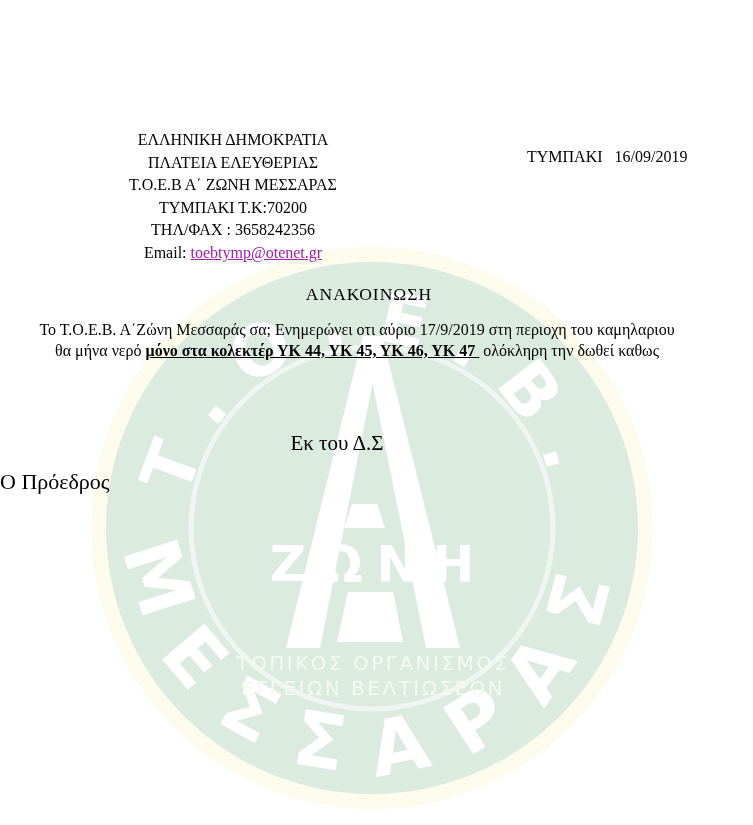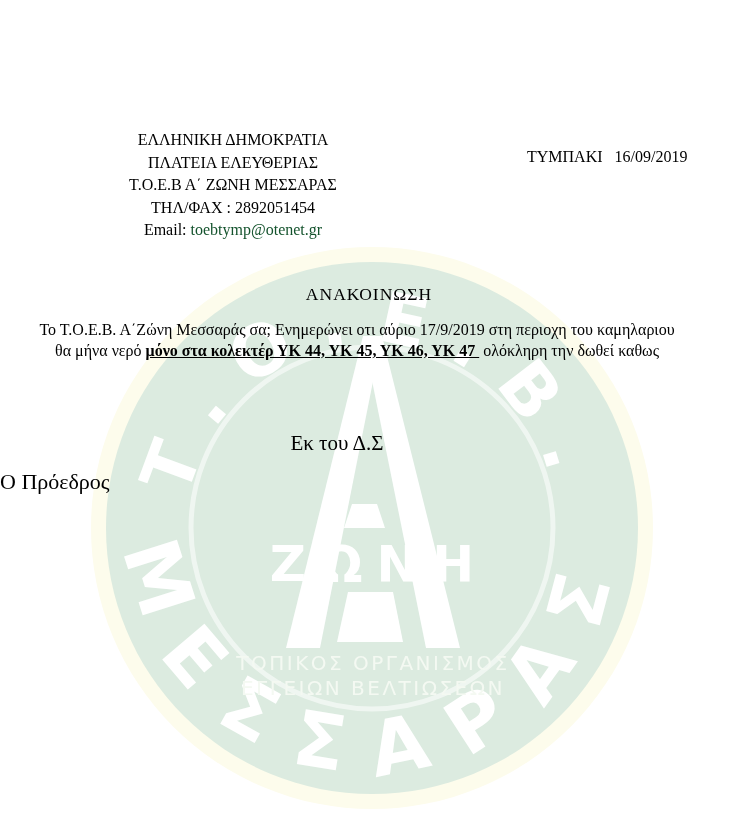--- a/index.html
+++ b/index.html
@@ -17,21 +17,21 @@
   }
   .wm-sans{font-family:"DejaVu Sans", sans-serif;font-weight:bold;}
   .wm-thin{font-family:"DejaVu Sans", sans-serif;font-weight:normal;}
   
   .content{position:absolute;left:0;top:0;width:674px;height:825px;z-index:1;}
   .org-block{
     position:absolute;left:58px;top:129px;width:350px;
     text-align:center;font-size:16px;line-height:22.6px;
   }
   .org-line{white-space:pre;}
-  .email-link{color:#14532d;cursor:pointer;}
+  .email-link{color:#a21caf;text-decoration:underline;cursor:pointer;}
   .date-line{
     position:absolute;left:527px;top:148px;
     font-size:16px;white-space:pre;
   }
   .doc-title{
     position:absolute;left:0;top:284px;width:100%;
     text-align:center;font-size:17.5px;letter-spacing:1px;padding-left:32px;
   }
   .para{
     position:absolute;left:0;top:319px;width:100%;
@@ -82,21 +82,22 @@
     <text class="wm-thin" x="373" y="670" font-size="20" letter-spacing="2.5" text-anchor="middle" fill="#f4f9f2">ΤΟΠΙΚΟΣ ΟΡΓΑΝΙΣΜΟΣ</text>
     <text class="wm-thin" x="373" y="695" font-size="20" letter-spacing="2.5" text-anchor="middle" fill="#f4f9f2">ΕΓΓΕΙΩΝ ΒΕΛΤΙΩΣΕΩΝ</text>
   </svg>
 
   <div class="content">
 
     <div class="org-block">
       <div class="org-line">ΕΛΛΗΝΙΚΗ ΔΗΜΟΚΡΑΤΙΑ</div>
       <div class="org-line">ΠΛΑΤΕΙΑ ΕΛΕΥΘΕΡΙΑΣ</div>
       <div class="org-line">Τ.Ο.Ε.Β Α΄ ΖΩΝΗ ΜΕΣΣΑΡΑΣ</div>
-      <div class="org-line">ΤΗΛ/ΦΑΧ : 2892051454</div>
+      <div class="org-line">ΤΥΜΠΑΚΙ Τ.Κ:70200</div>
+      <div class="org-line">ΤΗΛ/ΦΑΧ : 3658242356</div>
       <div class="org-line"><span>Email: </span><a class="email-link">toebtymp@otenet.gr</a></div>
     </div>
 
     <div class="date-line">ΤΥΜΠΑΚΙ   16/09/2019</div>
 
     <div class="doc-title">ΑΝΑΚΟΙΝΩΣΗ</div>
 
     <div class="para">
       <div class="para-line">Το Τ.Ο.Ε.Β. Α΄Ζώνη Μεσσαράς σα; Ενημερώνει οτι αύριο 17/9/2019 στη περιοχη του καμηλαριου</div>
       <div class="para-line"><span>θα μήνα νερό </span><span class="bold-underline">μόνο στα κολεκτέρ ΥΚ 44, ΥΚ 45, ΥΚ 46, ΥΚ 47 </span><span> ολόκληρη την δωθεί καθως</span></div>

